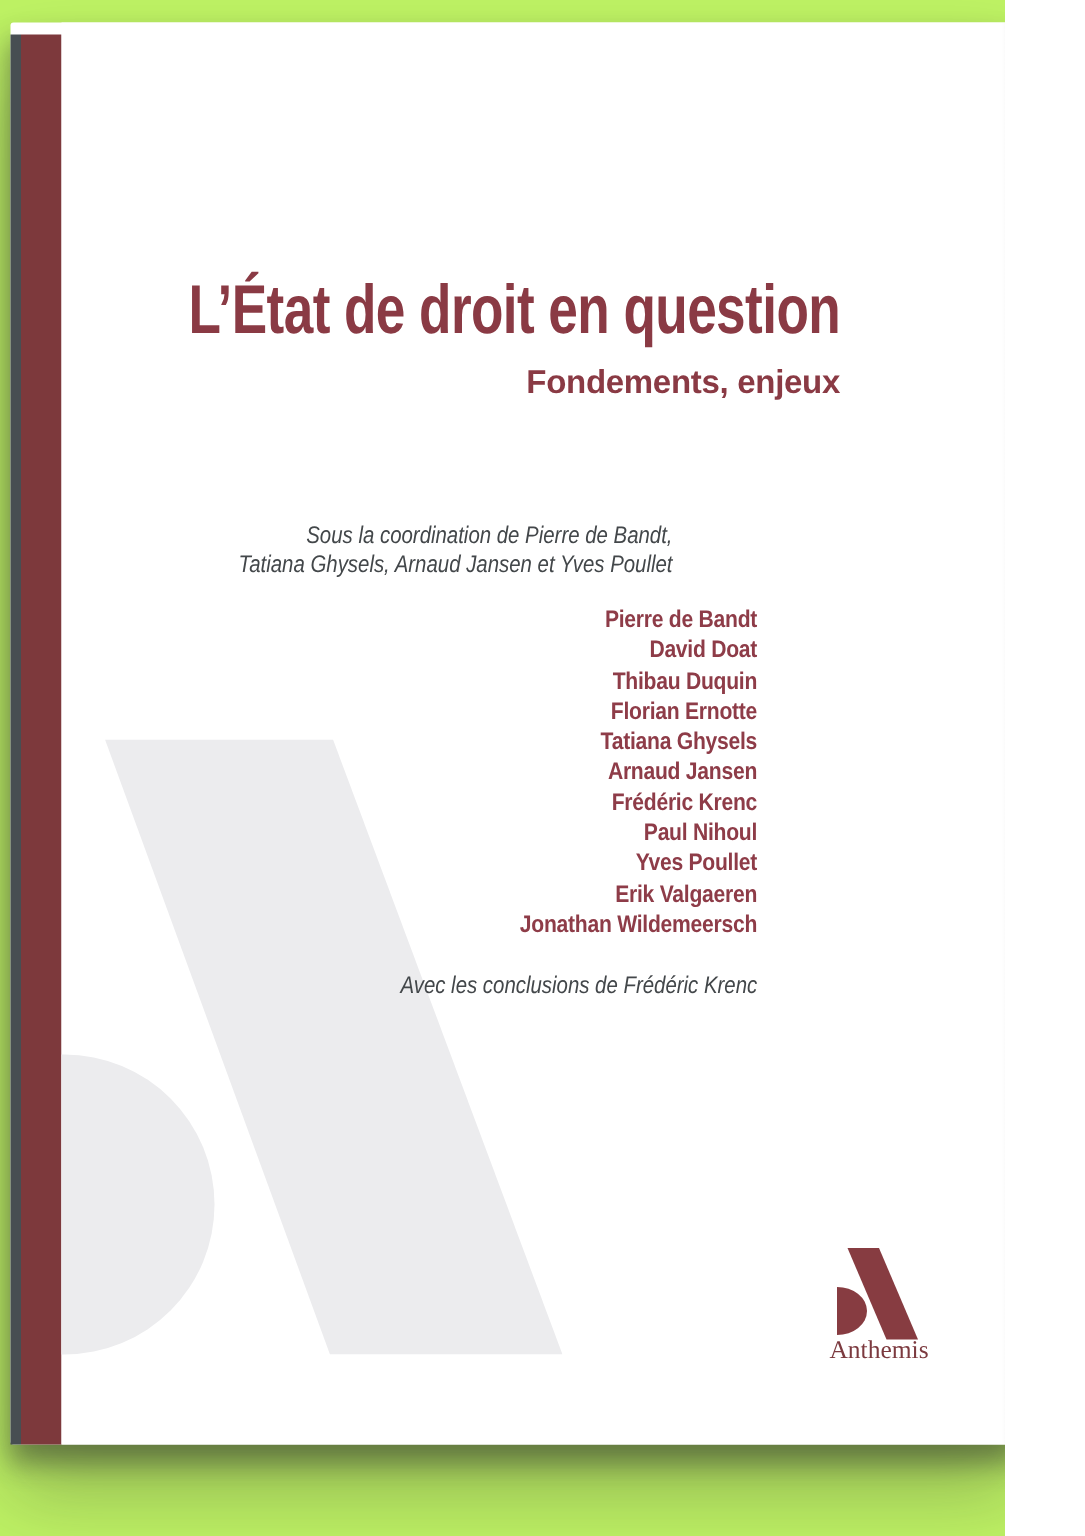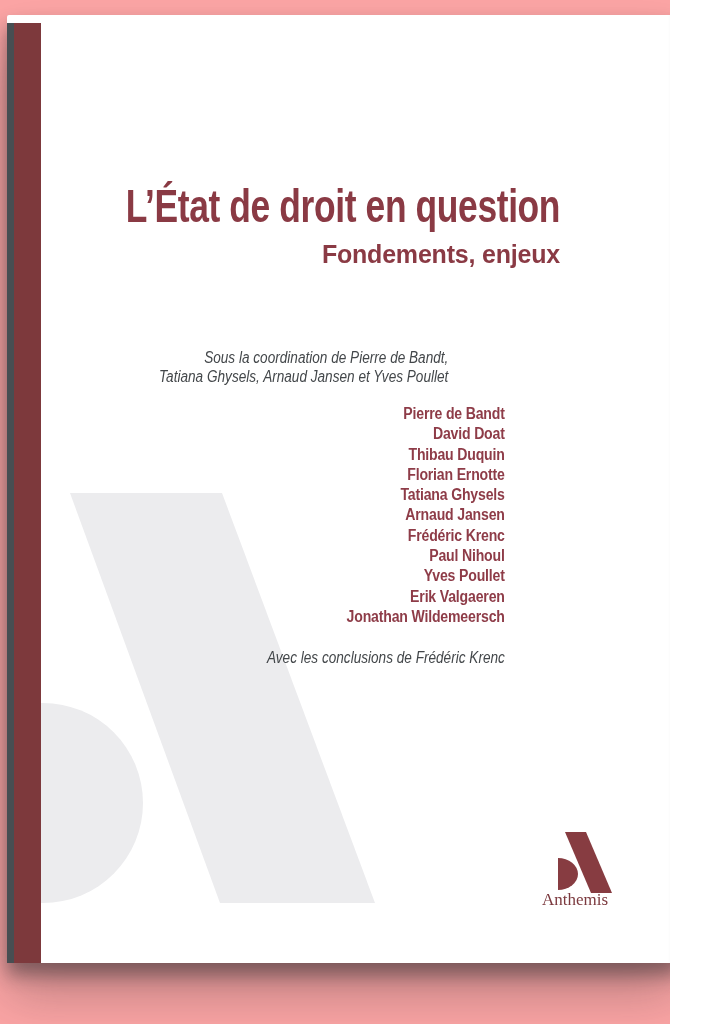--- a/index.html
+++ b/index.html
@@ -1,17 +1,17 @@
 <!DOCTYPE html>
 <html><head>
 <meta charset="utf-8">
 <style>
   html,body{margin:0;padding:0;background:#ffffff;}
   .stage{
-    position:relative;width:670px;height:1024px;background:#fca5a5;overflow:hidden;
+    position:relative;width:670px;height:1024px;background:#bef264;overflow:hidden;
     font-family:"Liberation Sans", sans-serif;
     text-decoration:underline;
   }
   
   .book{
     position:absolute;left:7px;top:15px;width:673px;height:948px;
     background:#ffffff;border-radius:2px 10px 4px 2px;
     box-shadow:0 12px 18px rgba(35,35,40,.45), 0 32px 52px rgba(35,35,40,.28);
   }
   .edge-gray{position:absolute;left:0;top:8px;width:7px;height:940px;background:#474e52;}
@@ -34,42 +34,42 @@
     background:linear-gradient(to right, rgba(0,0,0,0), rgba(0,0,0,.10));
   }
   
   .title{
     position:absolute;top:182px;right:110px;z-index:2;color:#8a3a44;
     font-weight:bold;font-size:46px;line-height:48px;white-space:nowrap;
     letter-spacing:-.5px;transform:scaleX(.77);transform-origin:100% 50%;
   }
   .subtitle{
     position:absolute;top:240px;right:110px;z-index:2;color:#8a3a44;
-    font-weight:bold;font-size:25px;line-height:29px;text-align:right;letter-spacing:-.2px;
+    font-weight:bold;font-size:22px;line-height:29px;text-align:right;letter-spacing:-.2px;
   }
   .coord{
     position:absolute;top:348px;right:222px;z-index:2;color:#43474a;
     font-style:italic;font-size:16px;line-height:19px;text-align:right;white-space:nowrap;
     transform:scaleX(.85);transform-origin:100% 0;
   }
   .authors{
     position:absolute;top:404px;right:165px;z-index:2;color:#8e3c48;
     font-weight:bold;font-size:16px;line-height:20.3px;text-align:right;
     list-style:none;margin:0;padding:0;letter-spacing:-.2px;
     transform:scaleX(.88);transform-origin:100% 0;
   }
   .conclusions{
     position:absolute;top:648px;right:165px;z-index:2;color:#43474a;
     font-style:italic;font-size:16px;line-height:20px;white-space:nowrap;
     transform:scaleX(.85);transform-origin:100% 0;
   }
   
   .publisher-mark{position:absolute;left:552px;top:828px;z-index:2;}
   .publisher-name{
-    position:absolute;left:508px;top:890px;width:100px;z-index:2;text-align:right;
+    position:absolute;left:536px;top:890px;width:100px;z-index:2;text-align:center;
     font-family:"Liberation Serif", serif;font-size:17px;line-height:20px;color:#7c3a3f;
   }
 </style>
 </head>
 <body>
 
 <div class="stage">
 
   <div class="book">
     <div class="edge-gray"></div>

